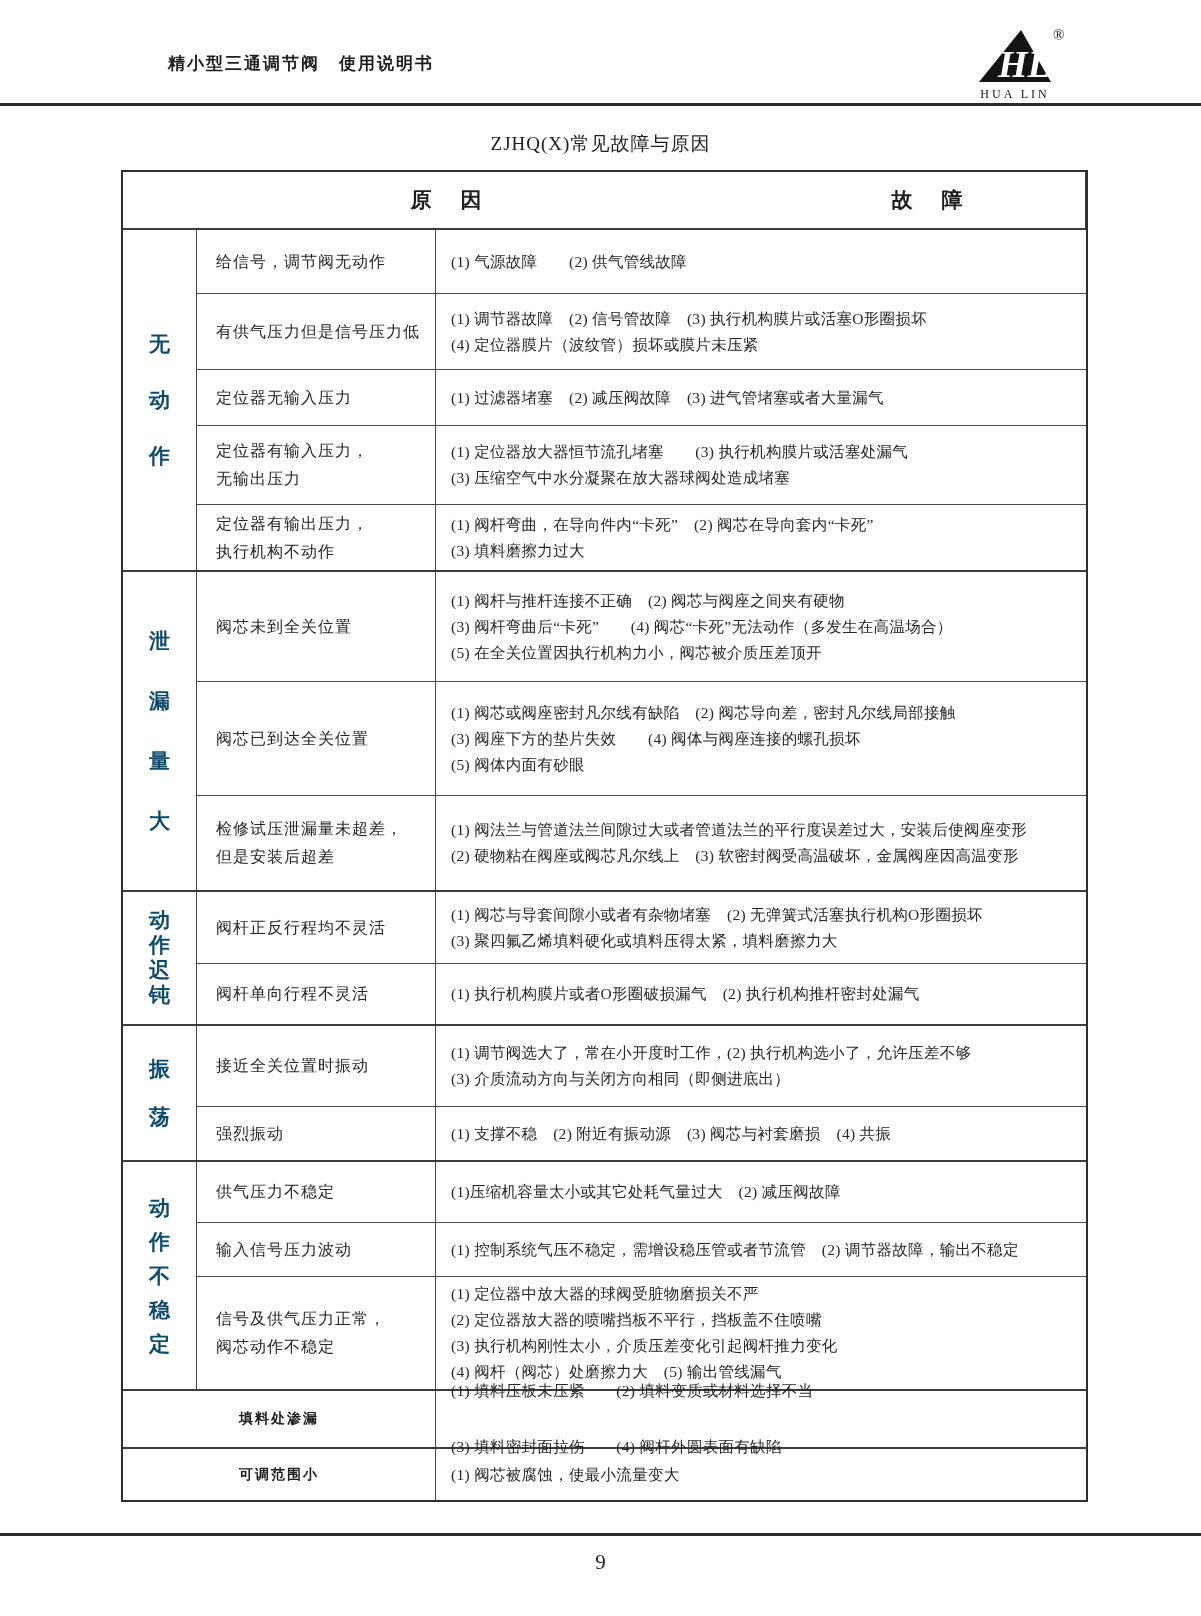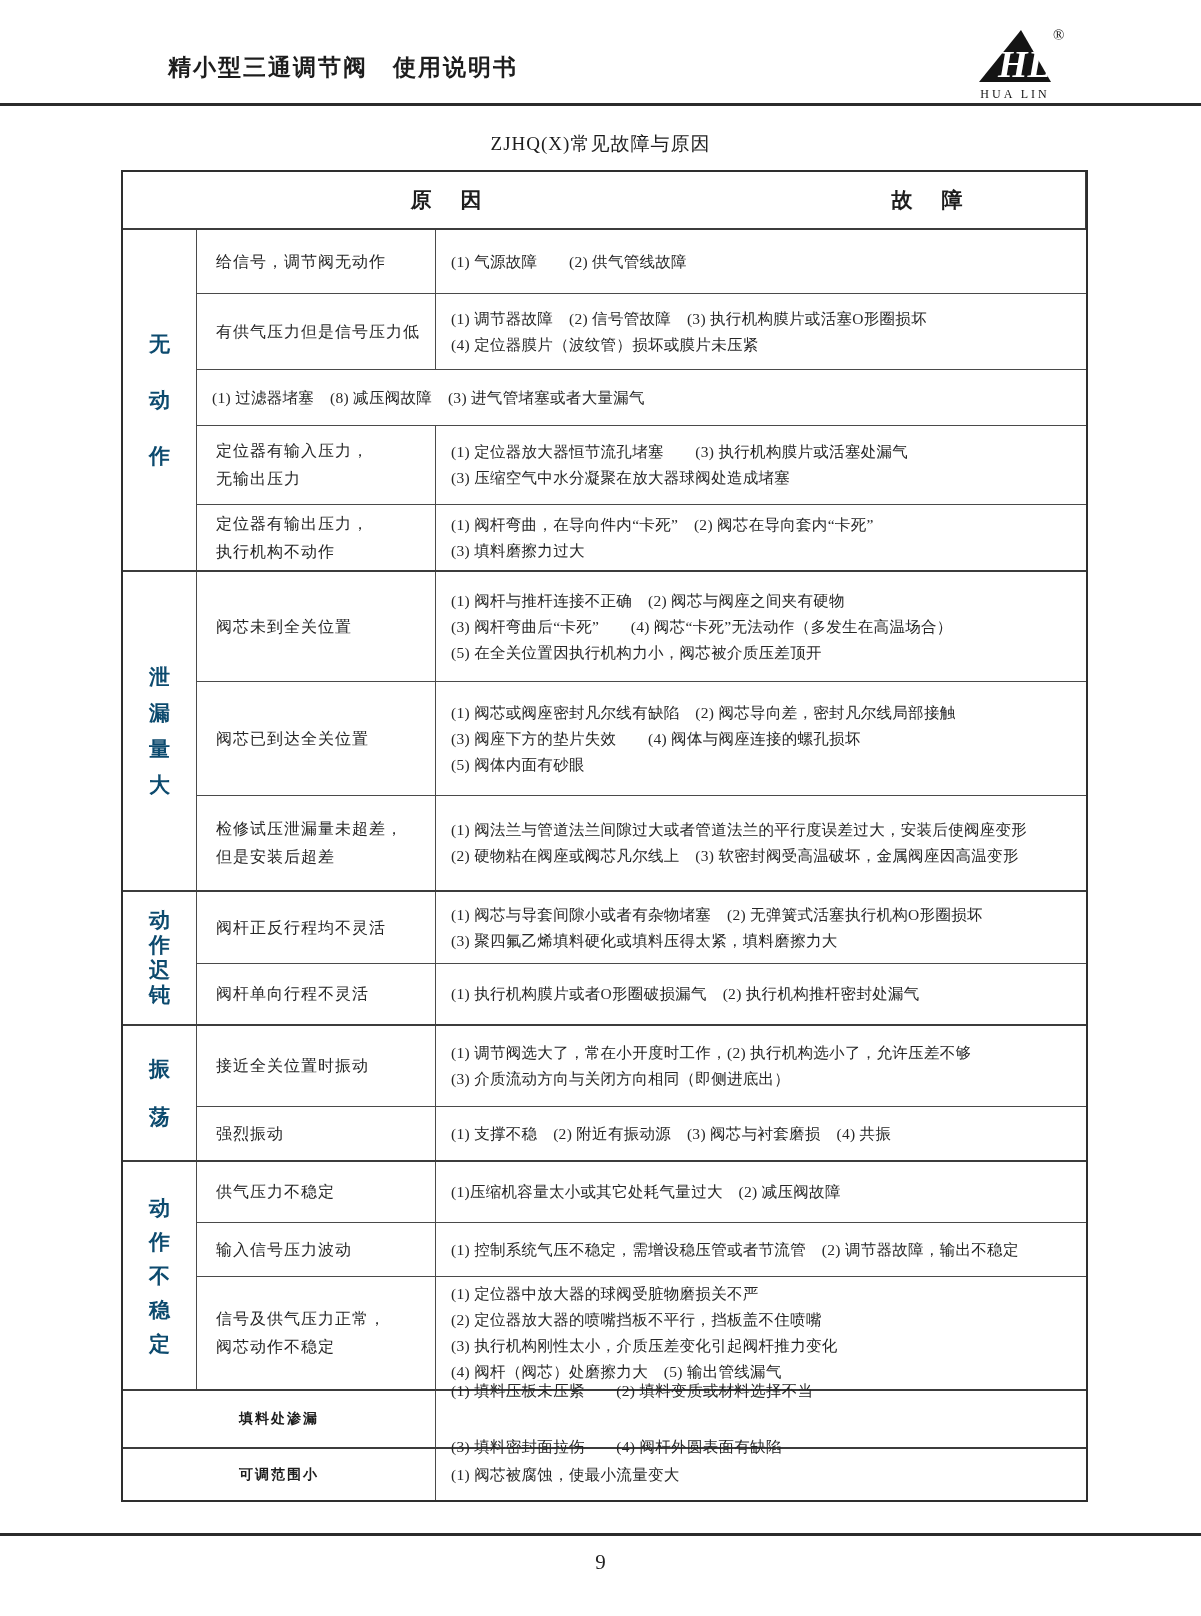--- a/index.html
+++ b/index.html
@@ -1,36 +1,36 @@
 <!DOCTYPE html>
 <html><head>
 <meta charset="utf-8">
 <style>
   * { margin:0; padding:0; box-sizing:border-box; }
   html,body { width:1201px; height:1616px; background:#ffffff; font-family:"Liberation Serif", serif; color:#222; }
   .page { position:relative; width:1201px; height:1616px; background:#fff; overflow:hidden; }
 
   
-  .doc-title { position:absolute; left:168px; top:52px; font-size:23px; font-weight:bold; letter-spacing:2px; color:#1d1d1d; }
+  .doc-title { position:absolute; left:168px; top:52px; font-size:17px; font-weight:bold; letter-spacing:2px; color:#1d1d1d; }
   .top-rule { position:absolute; left:0; top:103px; width:1201px; height:3px; background:#2b2b2b; }
   .logo { position:absolute; left:965px; top:24px; width:110px; height:78px; }
   .table-title { position:absolute; left:0; top:131px; width:1201px; text-align:center; font-size:19px; font-weight:normal; letter-spacing:1px; color:#1d1d1d; }
 
   
   .fault-table { position:absolute; left:121px; top:170px; width:967px; border:2px solid #2e2e2e; background:#fff; }
   .thead { display:flex; height:58px; border-bottom:2px solid #3c3c3c; }
   .th { display:flex; align-items:center; justify-content:center; font-size:21px; font-weight:bold; letter-spacing:4px; color:#1d1d1d; }
   .th-fault { width:313px; border-right:1px solid #3c3c3c; }
   .th-cause { flex:1; }
 
   .section { display:flex; }
   .section + .section, .span-row + .section, .section + .span-row, .span-row + .span-row { border-top:2px solid #3c3c3c; }
   .cat { width:74px; border-right:1px solid #4a4a4a; display:flex; align-items:center; justify-content:center; }
   .cat-text { width:1.1em; word-break:break-all; text-align:center; font-size:21px; font-weight:bold; color:#0c4a6e; }
-  .lh56 { line-height:56px; } .lh60 { line-height:36px; } .lh25 { line-height:25px; } .lh48 { line-height:48px; } .lh34 { line-height:34px; }
+  .lh56 { line-height:56px; } .lh60 { line-height:60px; } .lh25 { line-height:25px; } .lh48 { line-height:48px; } .lh34 { line-height:34px; }
   .rows { flex:1; display:flex; flex-direction:column; }
   .row { display:flex; }
   .row + .row { border-top:1px solid #4a4a4a; }
   .fault-cell { width:239px; border-right:1px solid #4a4a4a; display:flex; flex-direction:column; justify-content:center; padding:4px 8px 4px 19px; font-size:16px; line-height:28px; letter-spacing:1px; color:#262626; }
   .cause-cell { flex:1; display:flex; flex-direction:column; justify-content:center; padding:5px 10px 5px 15px; font-size:15.5px; line-height:26px; letter-spacing:0.3px; color:#262626; }
 
   .span-row { display:flex; }
   .span-fault { width:313px; border-right:1px solid #4a4a4a; display:flex; align-items:center; justify-content:center; font-size:14px; font-weight:bold; letter-spacing:2px; color:#1d1d1d; }
   .span-cause { flex:1; display:flex; flex-direction:column; justify-content:center; padding:5px 10px 5px 15px; font-size:15.5px; line-height:26px; letter-spacing:0.3px; color:#262626;gap:30px; }
 
@@ -79,22 +79,25 @@
         <div class="row" style="height:76px">
           <div class="fault-cell">
             <div>有供气压力但是信号压力低</div>
           </div>
           <div class="cause-cell">
             <div>(1) 调节器故障　(2) 信号管故障　(3) 执行机构膜片或活塞O形圈损坏</div>
             <div>(4) 定位器膜片（波纹管）损坏或膜片未压紧</div>
           </div>
         </div>
         <div class="row" style="height:56px">
-          <div class="cause-cell">
-            <div>(1) 过滤器堵塞　(8) 减压阀故障　(3) 进气管堵塞或者大量漏气</div>
+          <div class="fault-cell">
+            <div>定位器无输入压力</div>
+          </div>
+          <div class="cause-cell">
+            <div>(1) 过滤器堵塞　(2) 减压阀故障　(3) 进气管堵塞或者大量漏气</div>
           </div>
         </div>
         <div class="row" style="height:79px">
           <div class="fault-cell">
             <div>定位器有输入压力，</div>
             <div>无输出压力</div>
           </div>
           <div class="cause-cell">
             <div>(1) 定位器放大器恒节流孔堵塞　　(3) 执行机构膜片或活塞处漏气</div>
             <div>(3) 压缩空气中水分凝聚在放大器球阀处造成堵塞</div>

